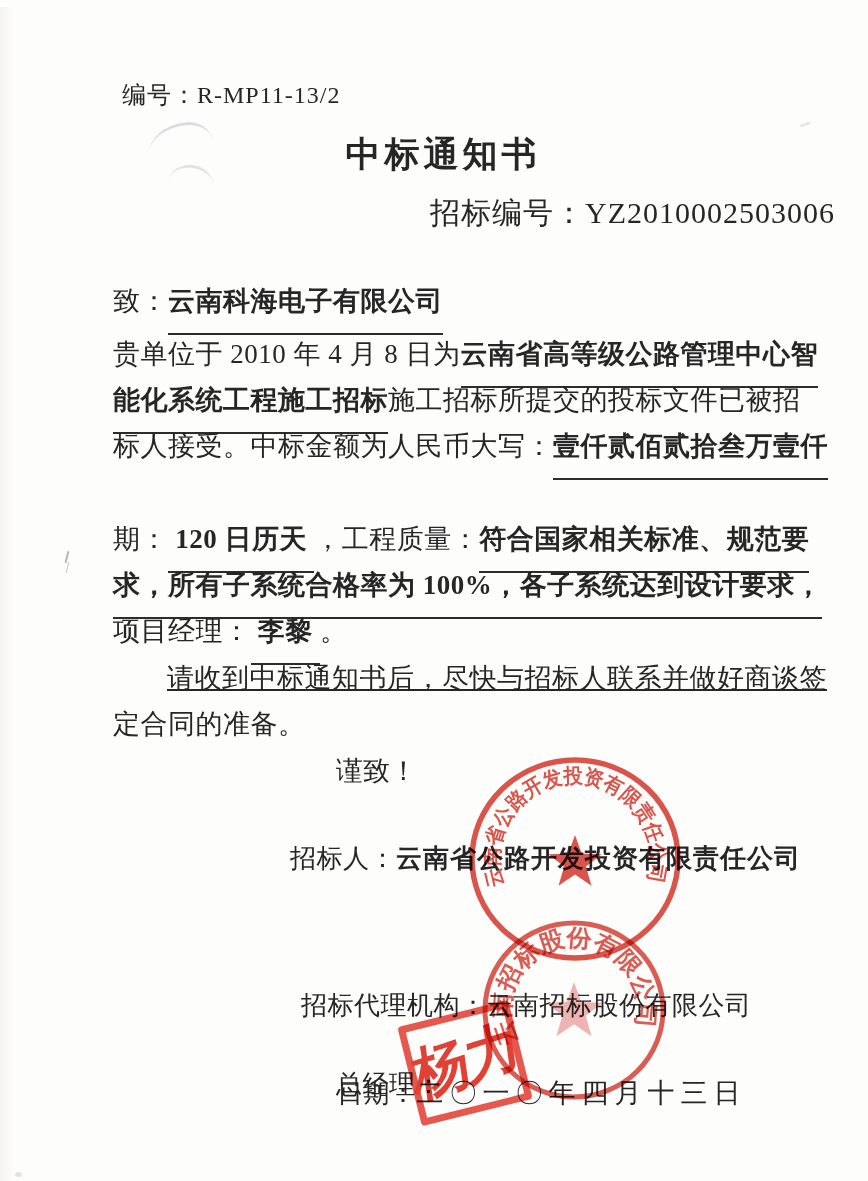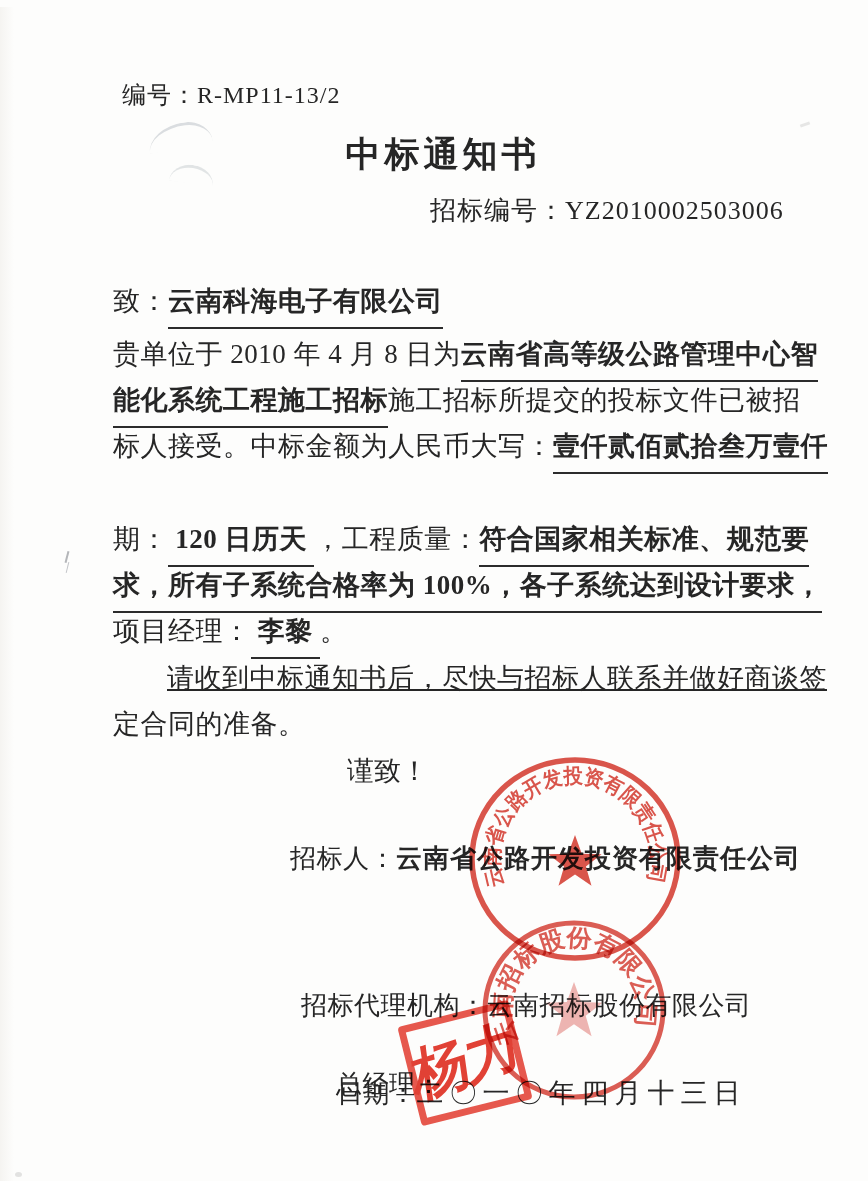--- a/index.html
+++ b/index.html
@@ -6,26 +6,26 @@
   .page{
     position:relative;width:868px;height:1181px;margin:7px auto;
     background:linear-gradient(90deg,#f5f4f1 0,#fdfdfc 14px),#fdfdfc;
     overflow:hidden;
     font-family:"Liberation Serif","DejaVu Serif",serif;
     color:#262626;
   }
   .abs{position:absolute;white-space:pre;}
   .doc-number{left:122px;top:72px;font-size:24px;letter-spacing:1px;}
   .title{left:443px;top:124px;transform:translateX(-50%);font-size:35px;font-weight:700;letter-spacing:4px;}
-  .tender-number{left:430px;top:186px;font-size:26px;letter-spacing:1px;}
+  .tender-number{left:430px;top:186px;font-size:30px;letter-spacing:1px;}
   .bline{left:113px;font-size:27px;line-height:36px;letter-spacing:.5px;}
-  .bu{font-weight:700;border-bottom:2px solid #2c2c2c;padding-bottom:11px;}
+  .bu{font-weight:700;border-bottom:2px solid #2c2c2c;padding-bottom:17px;}
   .b{font-weight:700;}
   .indent{padding-left:54px;text-decoration:underline;}
-  .salute{left:347px;top:746px;font-size:27px;}
+  .salute{left:336px;top:746px;font-size:27px;}
   .sig{font-size:26px;letter-spacing:.5px;}
   .sig .b{letter-spacing:1px;}
   .bidder-line{left:290px;top:834px;}
   .agency-line{left:301px;top:981px;}
   .manager-line{left:336px;top:1060px;}
   .date-line{left:337px;top:1068px;}
   .date-value{letter-spacing:6px;font-size:27px;}
   
   .stamp{position:absolute;mix-blend-mode:multiply;pointer-events:none;}
   .seal1{left:466px;top:748px;width:218px;height:210px;opacity:.92;}

